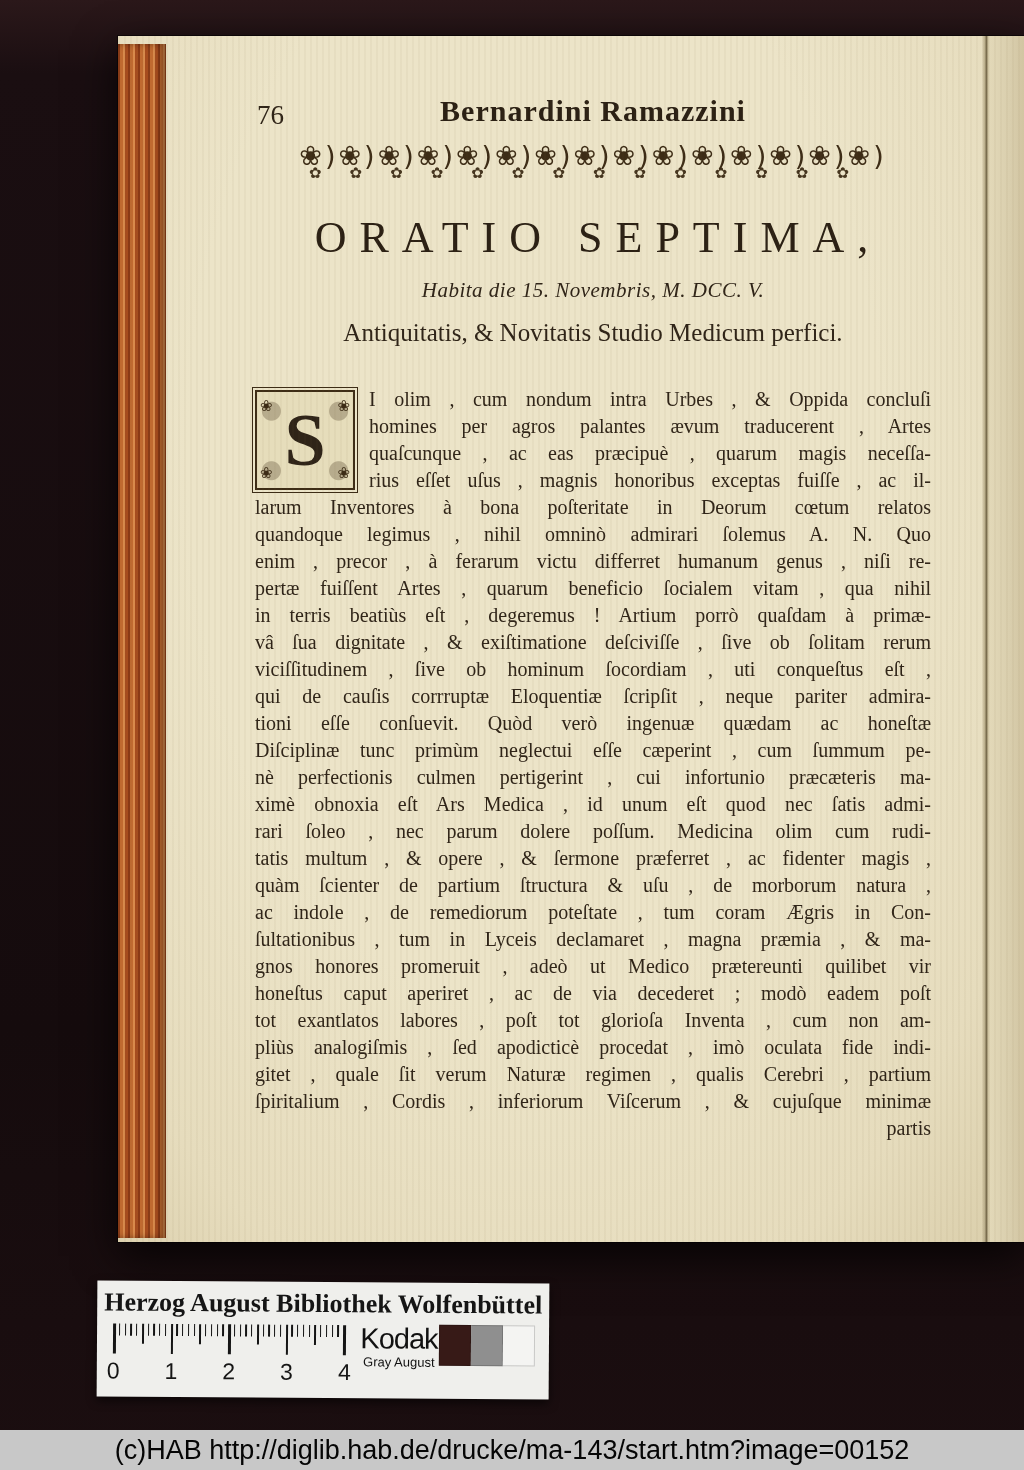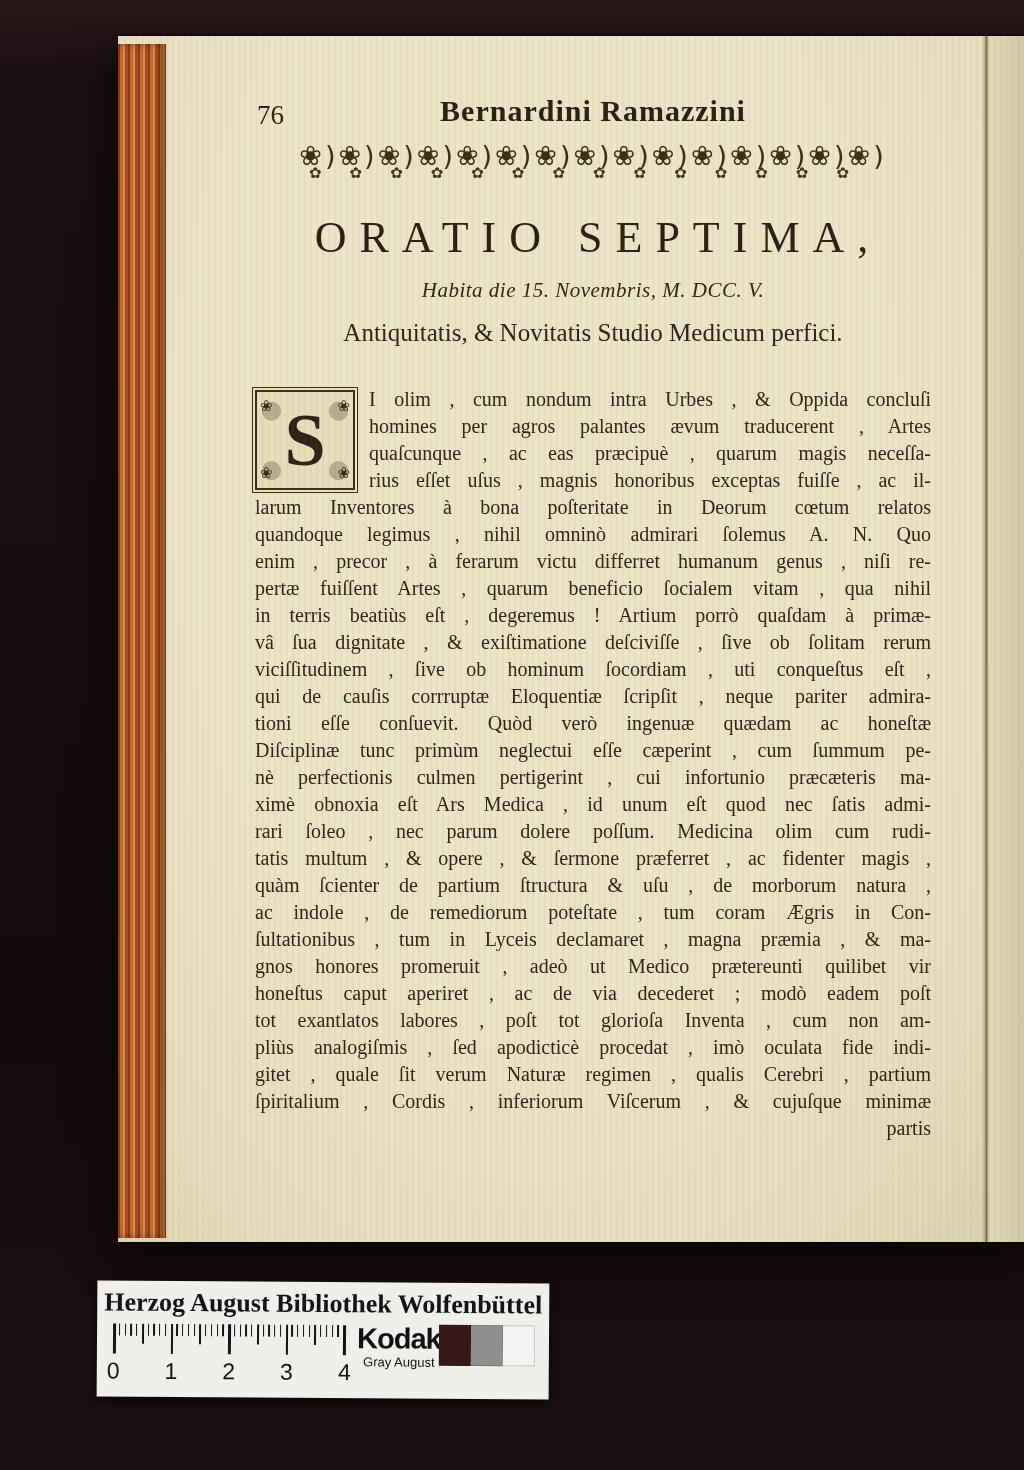--- a/index.html
+++ b/index.html
@@ -95,21 +95,21 @@
   .t10{ width:2.5px; height:30px; }
   .t5 { width:2px;   height:20px; }
   .t1 { width:1.4px; height:12px; }
   .ruler-numbers{
     position:absolute; left:-6px; top:34px; width:244px; display:flex;
     justify-content:space-between; font-family:"Liberation Sans", sans-serif;
     font-size:23px; color:#151515;
   }
   .kodak{ position:absolute; left:258px; top:2px; width:88px; text-align:center;
     font-family:"Liberation Sans", sans-serif; color:#111; }
-  .kodak-name{ font-size:29px; font-weight:bold; letter-spacing:-1px; line-height:1; }
+  .kodak-name{ font-size:29px; font-weight:normal; letter-spacing:-1px; line-height:1; }
   .kodak-sub{ font-size:13px; margin-top:1px; }
   .swatches{ position:absolute; left:342px; top:2px; display:flex; }
   .swatch{ width:32px; height:41px; border:1px solid rgba(0,0,0,.18); border-left:none; }
   .swatch:first-child{ border-left:1px solid rgba(0,0,0,.18); }
   
   .footer-bar{
     position:absolute; left:0; bottom:0; width:1024px; height:40px;
     background:#c8c8c8; display:flex; align-items:center; justify-content:center;
   }
   .footer-text{ font-family:"Liberation Sans", sans-serif; font-size:27px; color:#050505; }
@@ -242,14 +242,17 @@
       </div>
       <div class="swatches">
 
       <div class="swatch" style="background: rgb(55, 26, 23);"></div>
           <div class="swatch" style="background: rgb(143, 143, 143);"></div>
           <div class="swatch" style="background: rgb(244, 244, 242);"></div>
         </div>
     </div>
   </div>
 
+  <div class="footer-bar">
+    <div class="footer-text">(c)HAB http://diglib.hab.de/drucke/ma-143/start.htm?image=00152</div>
+  </div>
 
 </div>
 
 </body></html>

